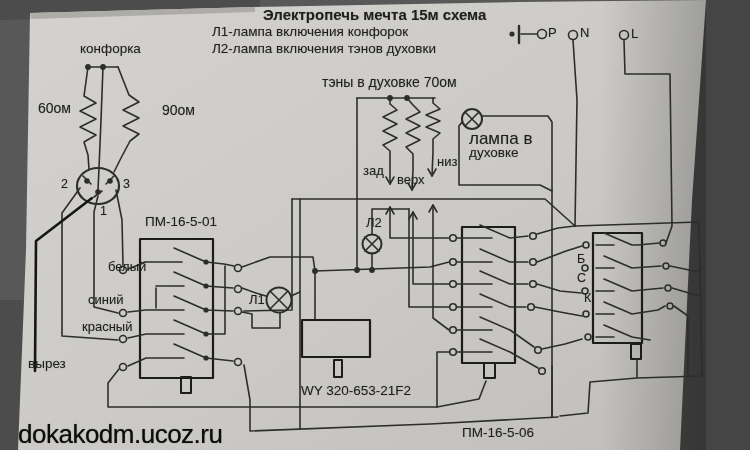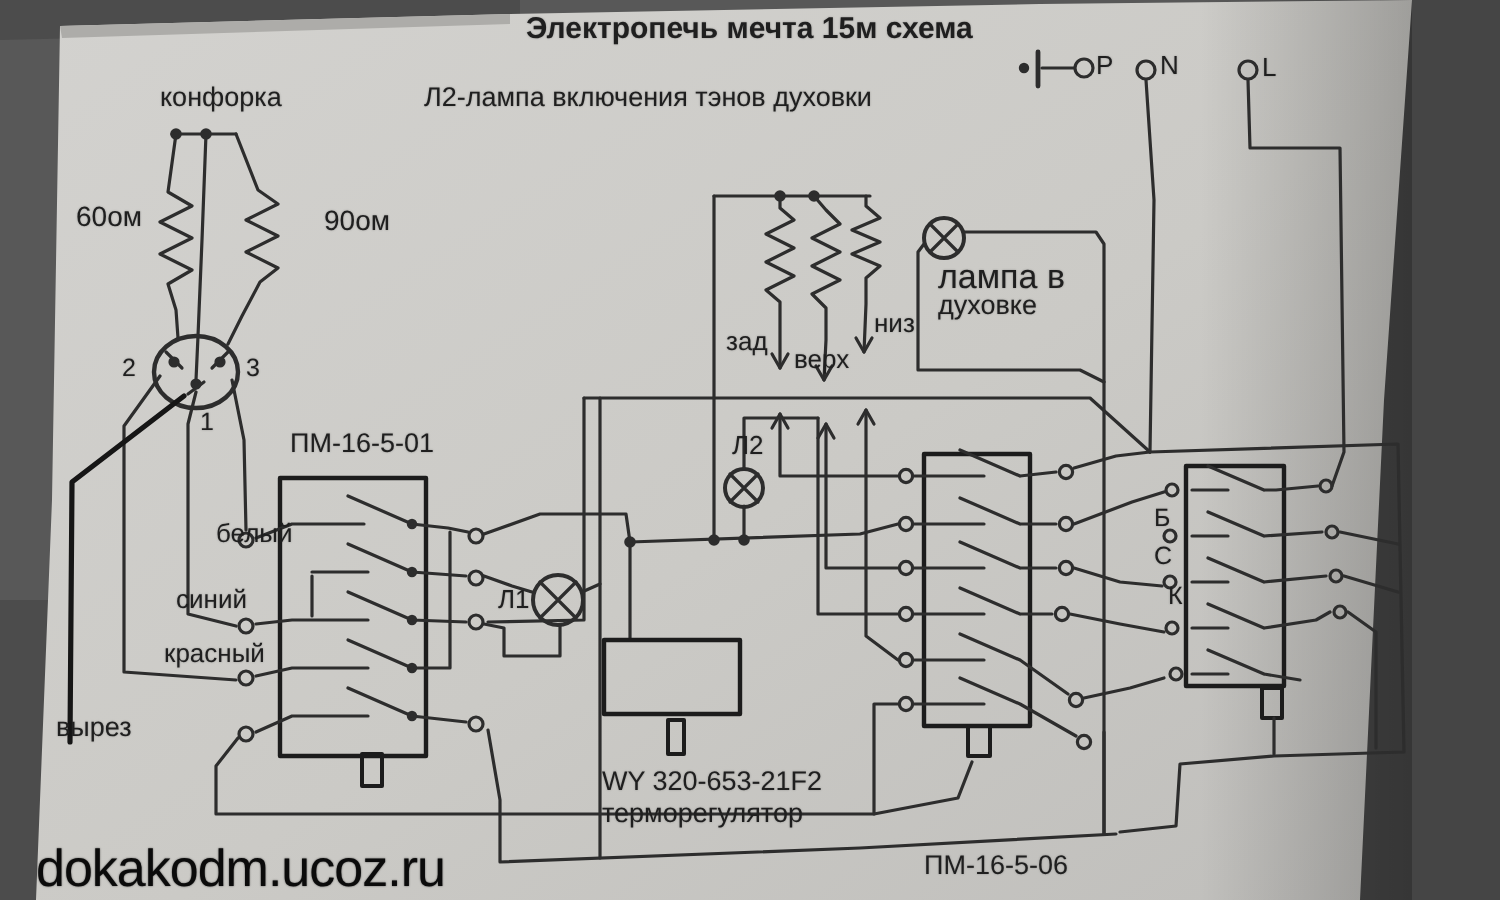--- a/index.html
+++ b/index.html
@@ -208,48 +208,49 @@
 
     <g>
       <path d="M119,369 L108,383 L108,407 L437,407 L479,399 L486,381"></path>
       <path d="M244,365 L250,400 L250,431 L430,424 L558,417"></path>
       <path d="M552,417 L552,366"></path>
     </g>
   </g>
 </svg>
 
 <div class="lbl bold" style="left:263px;top:6px;font-size:15px;">Электропечь мечта 15м схема</div>
+<div class="lbl" style="left:212px;top:24px;font-size:13.5px;">Л1-лампа включения конфорок</div>
 <div class="lbl" style="left:212px;top:41px;font-size:13.5px;">Л2-лампа включения тэнов духовки</div>
 
 <div class="lbl" style="left:80px;top:41px;font-size:13.5px;">конфорка</div>
 <div class="lbl" style="left:38px;top:100px;font-size:14px;">60ом</div>
 <div class="lbl" style="left:138px;top:102px;font-size:14px;margin-left:24px;">90ом</div>
 <div class="lbl" style="left:61px;top:177px;font-size:12.5px;">2</div>
 <div class="lbl" style="left:123px;top:177px;font-size:12.5px;">3</div>
 <div class="lbl" style="left:100px;top:204px;font-size:12.5px;">1</div>
 <div class="lbl" style="left:28px;top:356px;font-size:13.5px;">вырез</div>
 
 <div class="lbl" style="left:108px;top:249px;font-size:13px;margin-top:11px;">белый</div>
 <div class="lbl" style="left:88px;top:293px;font-size:13px;">синий</div>
 <div class="lbl" style="left:82px;top:320px;font-size:13px;">красный</div>
 
 <div class="lbl" style="left:145px;top:214px;font-size:13.5px;">ПМ-16-5-01</div>
 <div class="lbl" style="left:462px;top:425px;font-size:13.5px;">ПМ-16-5-06</div>
 
+<div class="lbl" style="left:322px;top:74px;font-size:14px;">тэны в духовке 70ом</div>
 <div class="lbl" style="left:363px;top:164px;font-size:13px;">зад</div>
 <div class="lbl" style="left:397px;top:173px;font-size:13px;">верх</div>
 <div class="lbl" style="left:437px;top:155px;font-size:13px;">низ</div>
 <div class="lbl" style="left:469px;top:129px;font-size:17px;">лампа в</div>
 <div class="lbl" style="left:469px;top:145px;font-size:13.5px;">духовке</div>
 
 <div class="lbl" style="left:249px;top:293px;font-size:13px;">Л1</div>
 <div class="lbl" style="left:366px;top:216px;font-size:13px;">Л2</div>
 
 <div class="lbl" style="left:301px;top:383px;font-size:13.5px;">WY 320-653-21F2</div>
-<div class="lbl" style="left:301px;top:399px;font-size:13.5px;">терморегулятор</div>
 
 <div class="lbl" style="left:548px;top:26px;font-size:13px;">P</div>
 <div class="lbl" style="left:580px;top:26px;font-size:13px;">N</div>
 <div class="lbl" style="left:631px;top:27px;font-size:13px;">L</div>
 
 <div class="lbl" style="left:577px;top:252px;font-size:12.5px;">Б</div>
 <div class="lbl" style="left:577px;top:271px;font-size:12.5px;">С</div>
 <div class="lbl" style="left:584px;top:291px;font-size:12.5px;">К</div>
 
 <div class="lbl wm" style="left:18px;top:420px;font-size:26px;">dokakodm.ucoz.ru</div>

